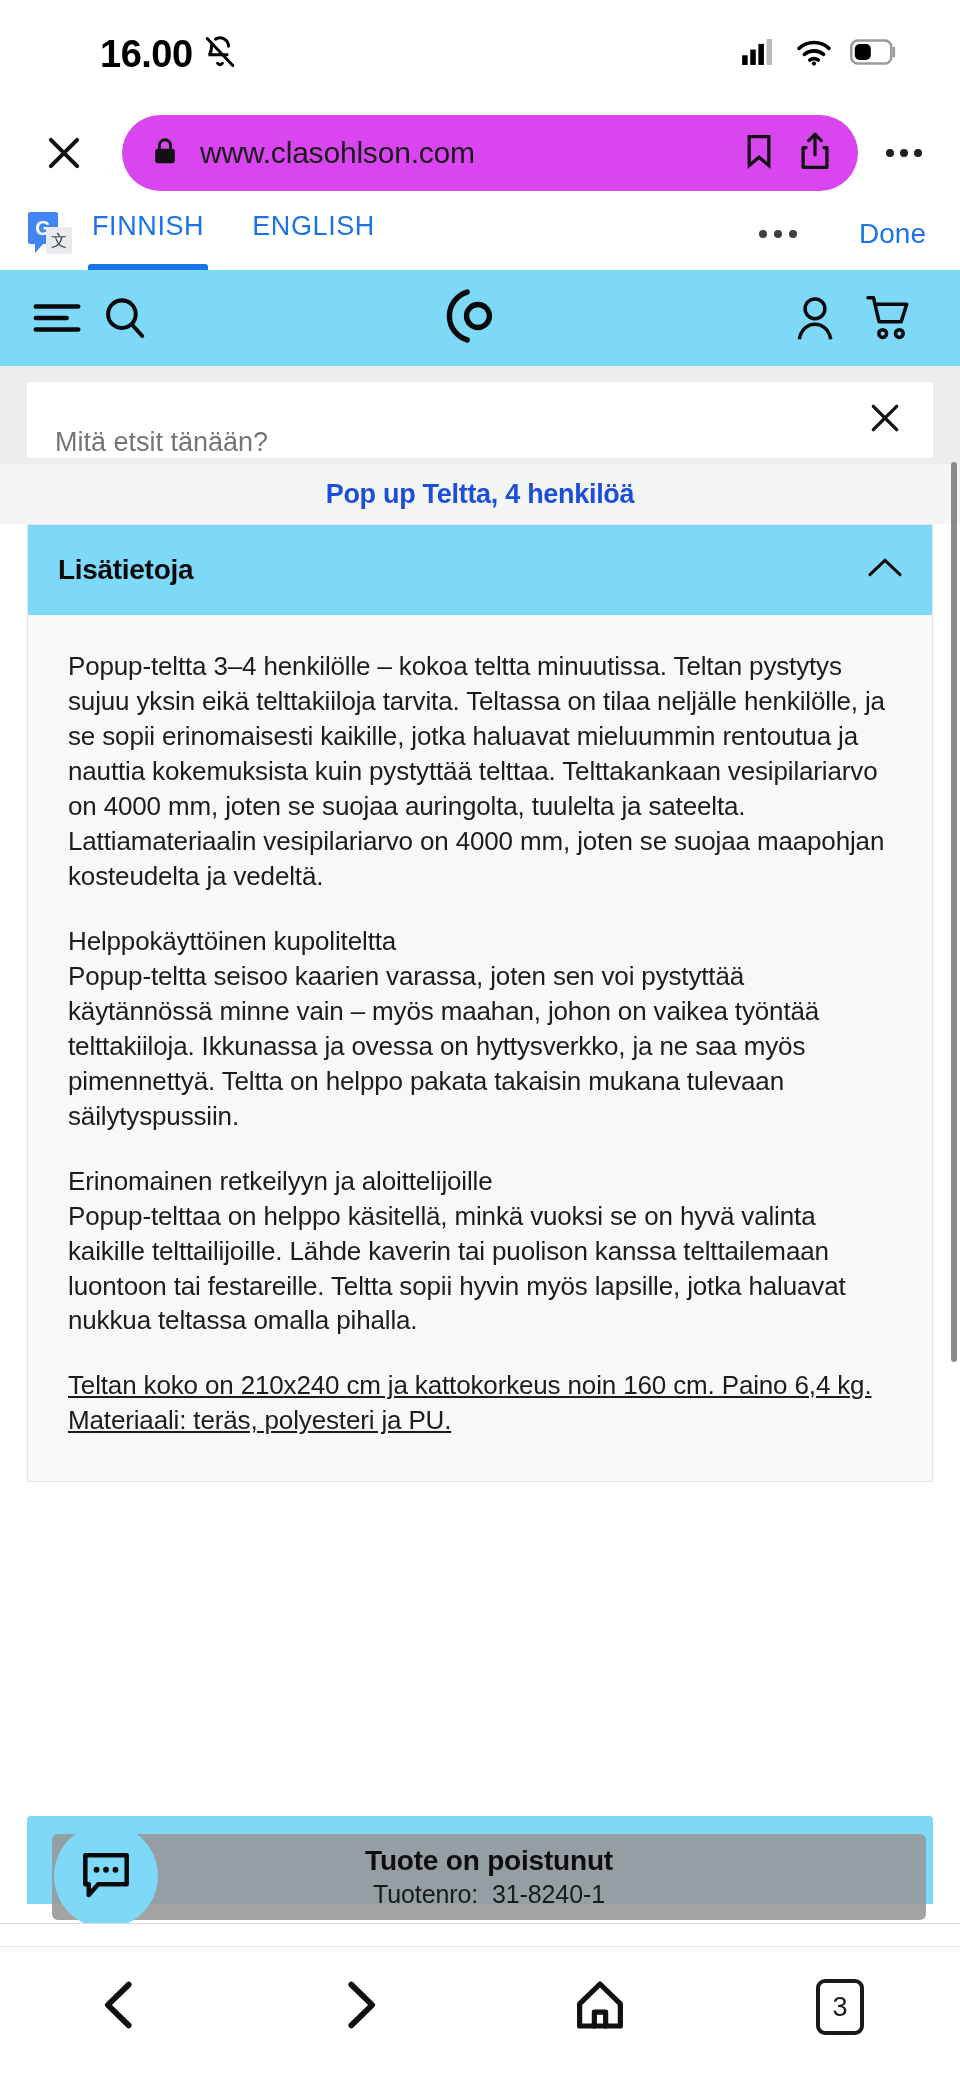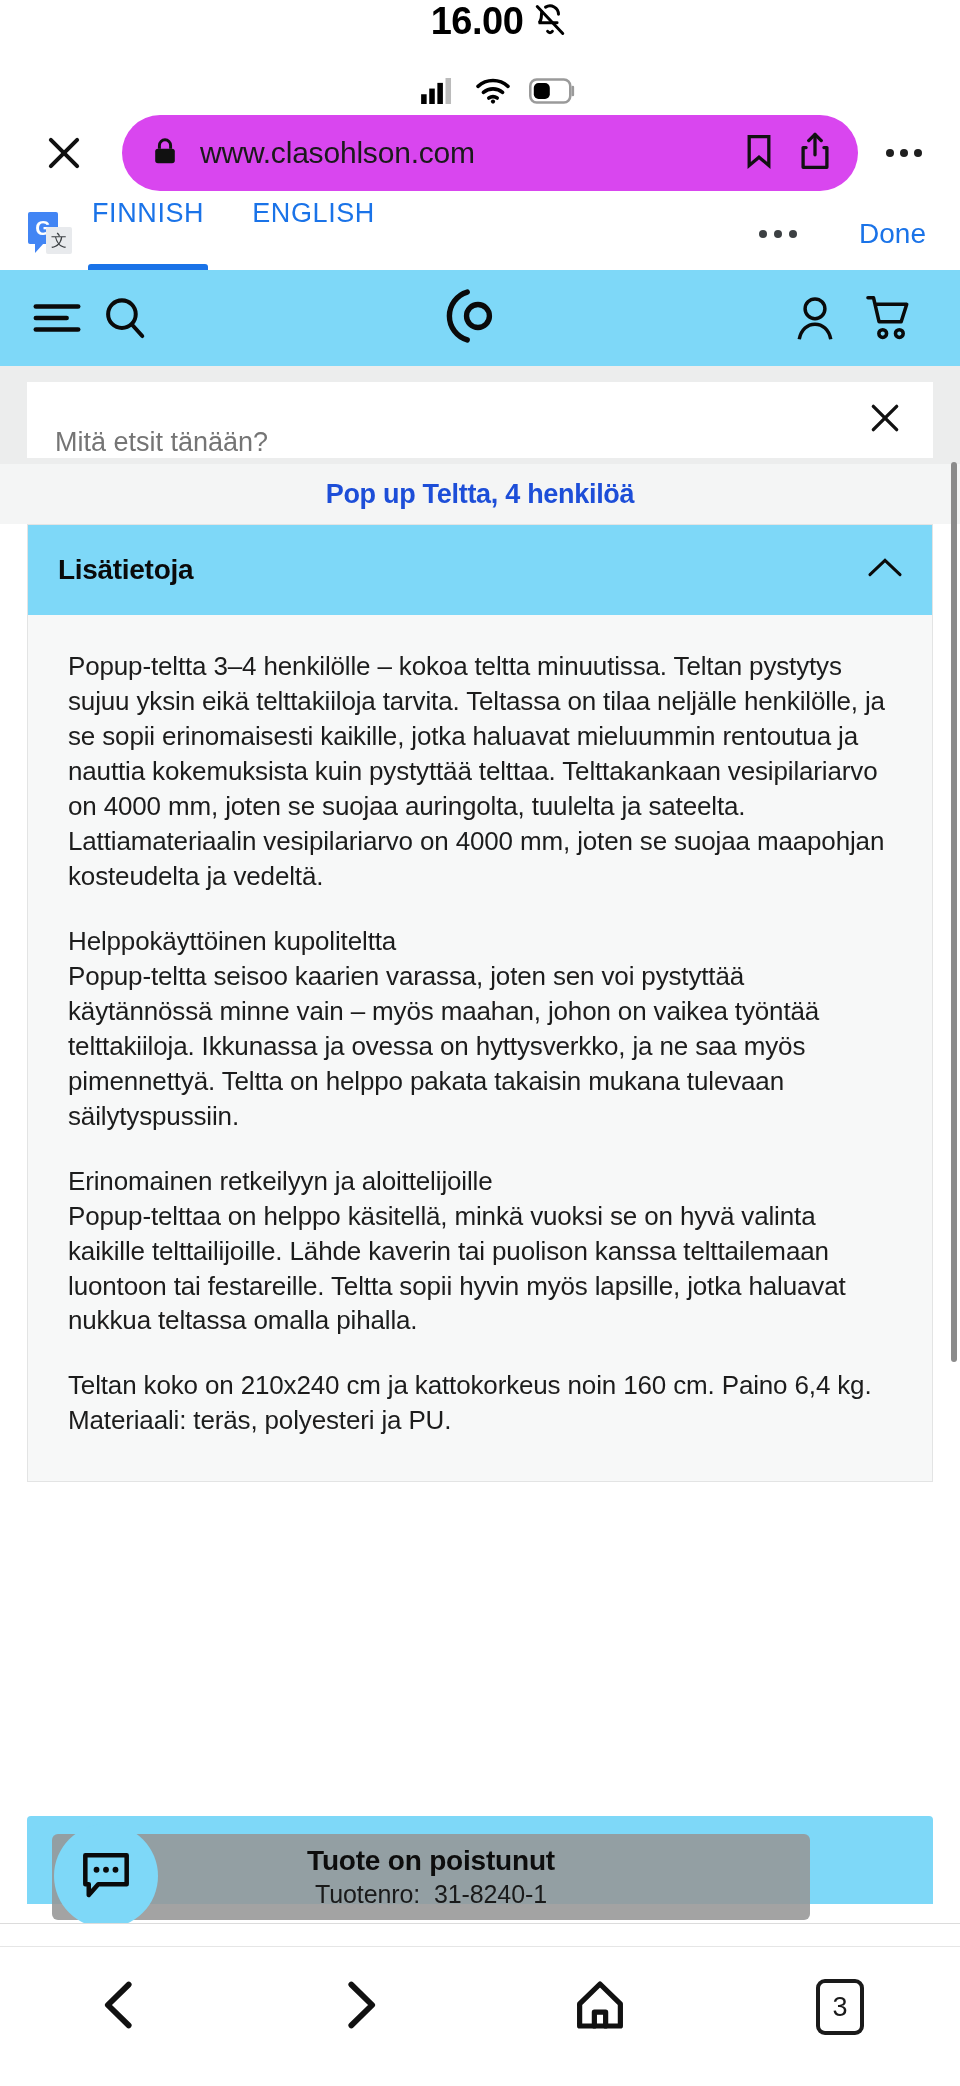--- a/index.html
+++ b/index.html
@@ -19,21 +19,20 @@
   }
 
   
   .statusbar {
     position: absolute; top: 0; left: 0;
     width: 960px; height: 108px;
     display: flex; align-items: center;
     justify-content: space-between;
     padding: 0 62px 0 100px;
     background: #ffffff;
-    flex-direction: column;
   }
   .sb-left { display: flex; align-items: center; gap: 10px; }
   .sb-time {
     font-size: 38px; font-weight: 700; color: #000;
     letter-spacing: -0.5px;
   }
   .sb-right { display: flex; align-items: center; gap: 18px; }
 
   
   .urlbar-row {
@@ -109,21 +108,21 @@
     font-size: 16px; color: #3c4043; line-height: 1;
   }
   .lang-tab {
     position: relative;
     font-size: 27px; font-weight: 500;
     color: #1a73e8;
     letter-spacing: 0.6px;
     padding: 0 0 16px 0;
     margin-right: 48px;
     height: 72px;
-    display: flex; align-items: flex-start;
+    display: flex; align-items: center;
   }
   .lang-tab.active::after {
     content: ""; position: absolute;
     left: -4px; right: -4px; bottom: 0;
     height: 6px; background: #1a73e8;
     border-radius: 3px 3px 0 0;
   }
   .tb-spacer { flex: 1 1 auto; }
   .tb-dots { display: flex; gap: 7px; margin-right: 62px; }
   .tb-dots .dot { width: 8px; height: 8px; background: #3c4043; }
@@ -213,39 +212,39 @@
     padding: 34px 38px 34px 40px;
     background: #f7f8f8;
   }
   .acc-body p {
     font-size: 26px;
     line-height: 1.345;
     color: #1c1c1c;
     margin: 0 0 30px 0;
     letter-spacing: -0.15px;
   }
-  .acc-body p:last-child { margin-bottom: 9px; }
+  .acc-body p:last-child { margin-bottom: 9px; text-decoration: underline; }
 
   
   .blue-band {
     position: absolute;
     left: 27px; top: 1292px;
     width: 906px; height: 88px;
     background: #7ed8f8;
     border-radius: 4px 4px 0 0;
   }
   .white-strip {
     position: absolute; left: 0; top: 1380px;
     width: 960px; height: 122px;
     background: #ffffff;
   }
   .poistunut-box {
     position: absolute;
     left: 52px; top: 1310px;
-    width: 758px; height: 86px;
+    width: 874px; height: 86px;
     background: rgba(150,150,150,0.88);
     border-radius: 6px;
     display: flex; flex-direction: column;
     align-items: center; justify-content: center;
     gap: 3px;
   }
   .poistunut-title {
     font-size: 28px; font-weight: 700; color: #0d0d0d;
     letter-spacing: -0.2px;
   }

